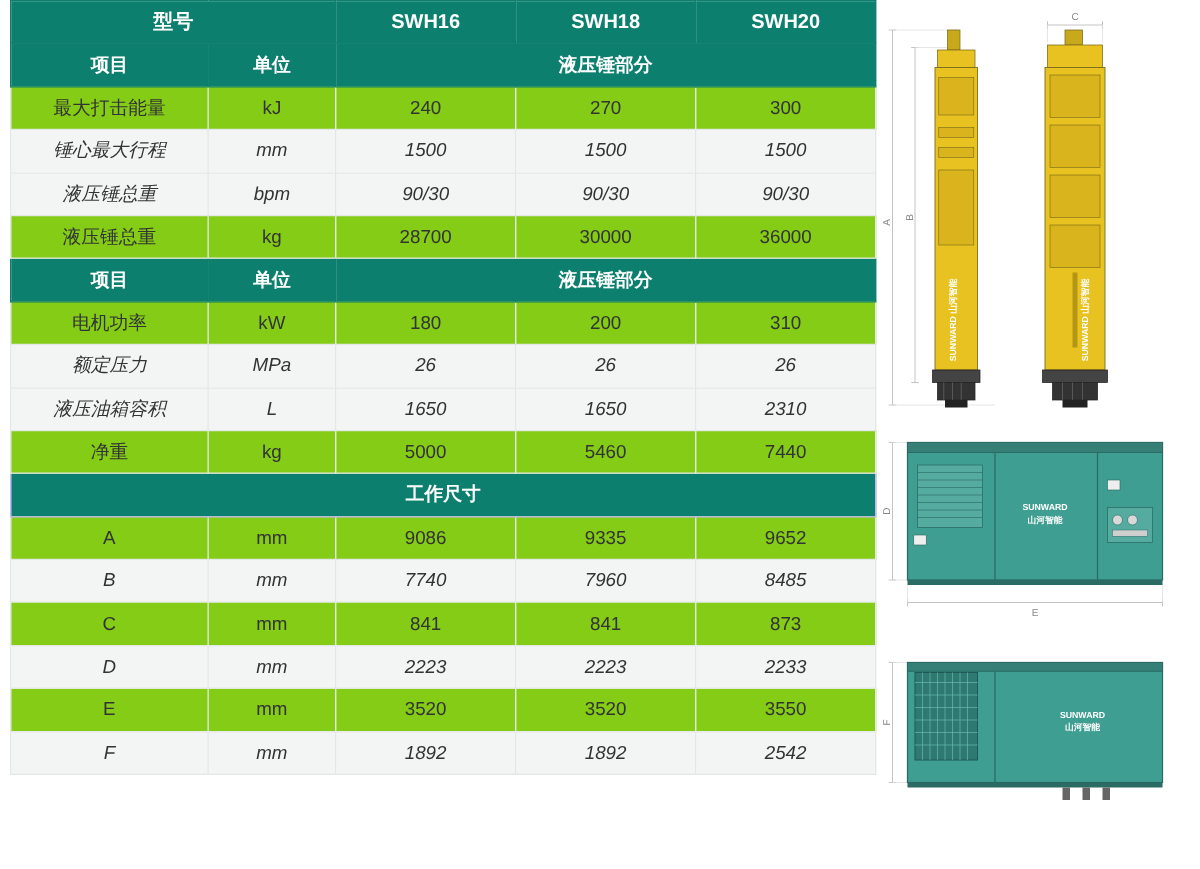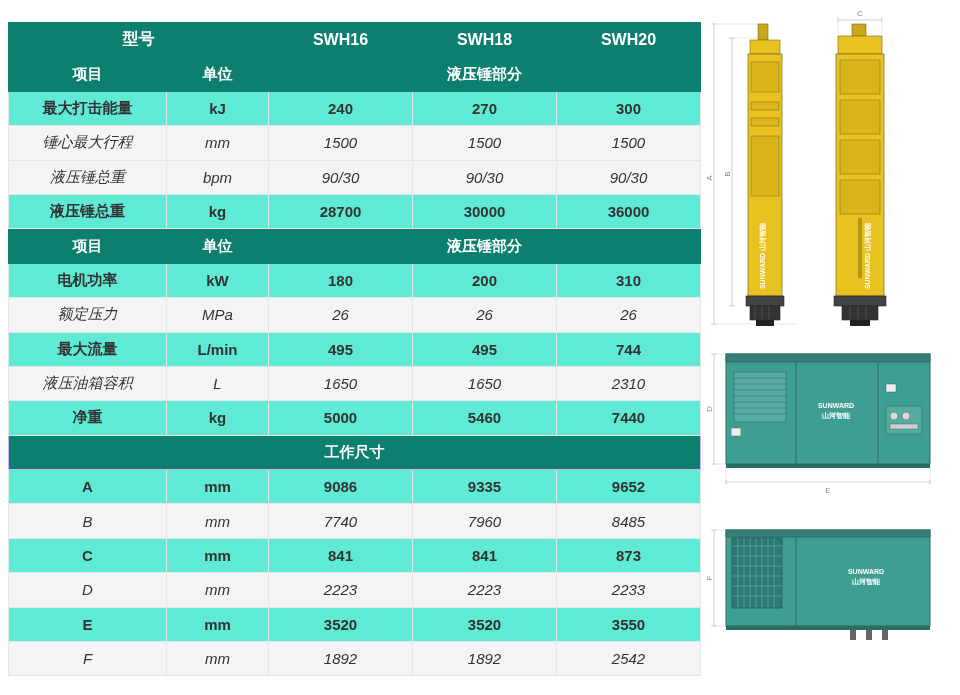--- a/index.html
+++ b/index.html
@@ -14,21 +14,21 @@
     overflow: hidden;
   }
   .page {
     position: relative;
     width: 960px;
     height: 695px;
     display: flex;
   }
   .table-wrap {
     width: 700px;
-    padding: 22px 0 0 8px;
+    padding: 0 0 0 8px;
     box-sizing: border-box;
   }
   table.spec {
     border-collapse: collapse;
     width: 692px;
     table-layout: fixed;
   }
   table.spec td {
     height: 33.4px;
     text-align: center;
@@ -65,22 +65,21 @@
     color: #ffffff;
     font-weight: bold;
     font-size: 15px;
     border: 1px solid #c4b5fd;
   }
   tr.alt td {
     background: #f2f5f4;
     font-style: italic;
   }
   tr.white td {
-    background: #5eead4;
-    font-weight: bold;
+    background: #84cc16;
   }
   td.label {
     text-align: center;
   }
 
   .figures {
     position: relative;
     width: 260px;
     padding-top: 6px;
   }
@@ -173,27 +172,20 @@
           <td>180</td>
           <td>200</td>
           <td>310</td>
         </tr>
         <tr class="alt">
           <td class="label">额定压力</td>
           <td>MPa</td>
           <td>26</td>
           <td>26</td>
           <td>26</td>
-        </tr>
-        <tr class="white">
-          <td class="label">最大流量</td>
-          <td>L/min</td>
-          <td>495</td>
-          <td>495</td>
-          <td>744</td>
         </tr>
         <tr class="alt">
           <td class="label">液压油箱容积</td>
           <td>L</td>
           <td>1650</td>
           <td>1650</td>
           <td>2310</td>
         </tr>
         <tr class="white">
           <td class="label">净重</td>

